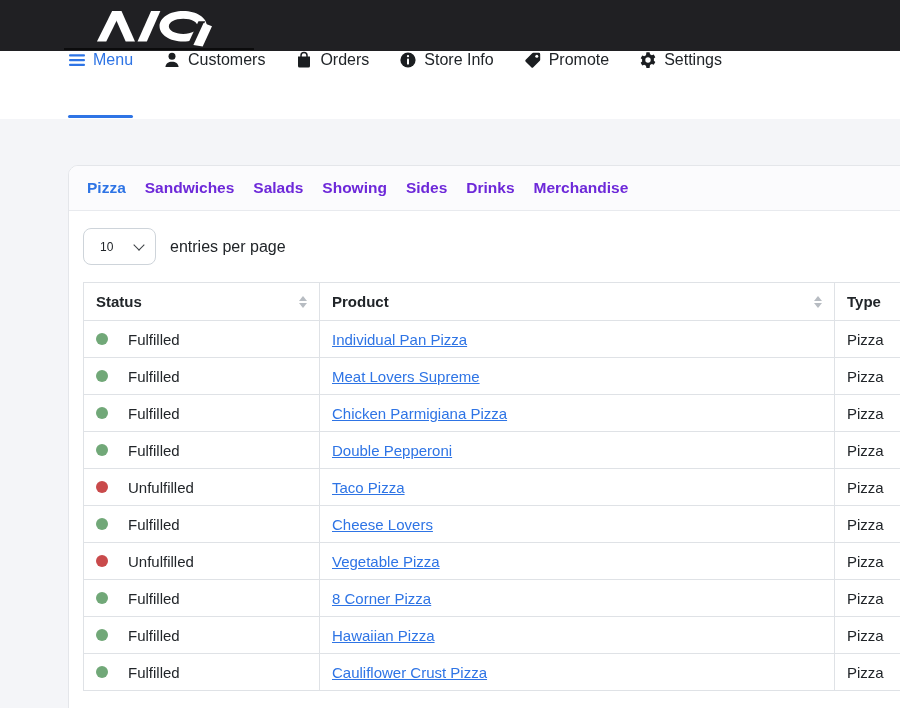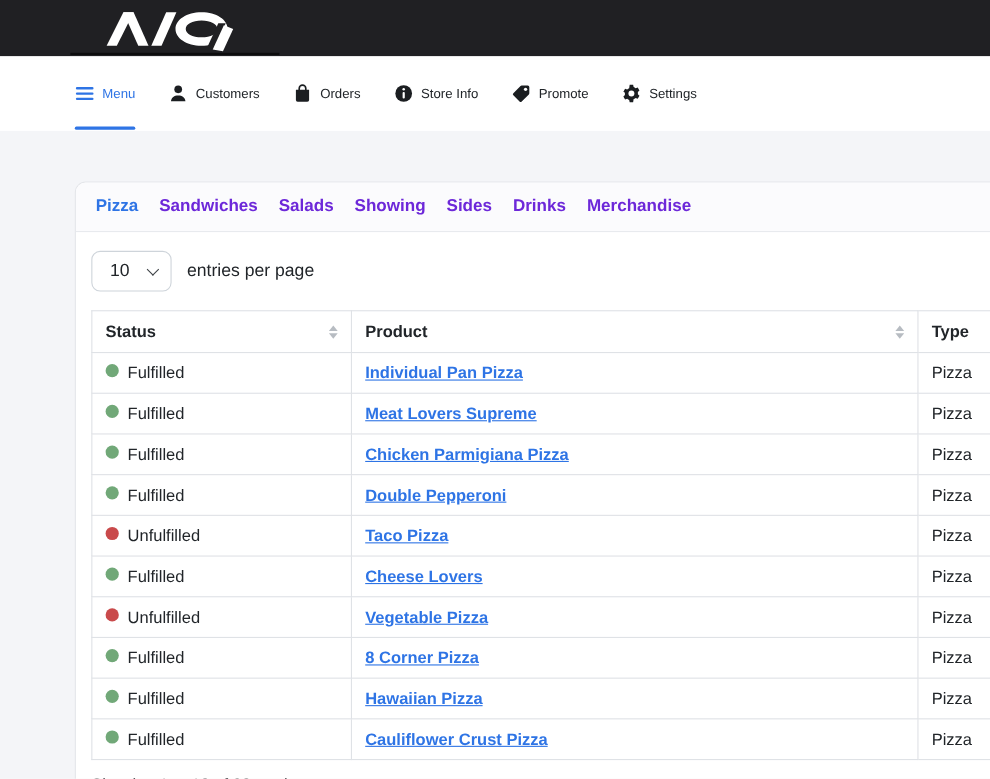--- a/index.html
+++ b/index.html
@@ -8,22 +8,22 @@
 
   
   .topbar { position: relative; height: 51px; background: #202023; }
   .logo-wrap { position: absolute; left: 64px; top: 6px; width: 192px; height: 45px; }
   .logo-underline { position: absolute; left: 0; bottom: 1px; width: 190px; height: 2px;
     background: #0c0c0d; }
 
   
   .navbar { height: 68px; background: #ffffff; display: flex; align-items: center;
     padding-left: 68px; gap: 30px; }
-  .nav-item { position: relative; display: flex; align-items: center; gap: 7px;
-    height: 68px; font-size: 12px; color: #212529; text-decoration: none; cursor: pointer; }
+  .nav-item { position: relative; display: flex; gap: 7px;
+    height: 68px; font-size: 16px; color: #212529; text-decoration: none; cursor: pointer; }
   .nav-item .nav-icon { display: inline-flex; width: 18px; height: 18px; }
   .nav-item .nav-icon svg { width: 18px; height: 18px; fill: #1b1e21; }
   .nav-item.active { color: #2e74e5; }
   .nav-item.active .nav-icon svg { fill: #2e74e5; }
   .nav-underline { position: absolute; left: 0; right: 0; bottom: 1px; height: 3px;
     border-radius: 3px; background: #2e74e5; }
 
   
   .main { padding: 46px 0 0 68px; }
   .card { width: 880px; background: #ffffff; border: 1px solid #e4e6ea;
@@ -31,42 +31,42 @@
   .card-header { background: #fbfbfd; border-bottom: 1px solid #e8eaee;
     padding: 13px 18px; display: flex; gap: 19px; }
   .tab { font-size: 15.5px; font-weight: 700; color: #6d28d9; cursor: pointer; }
   .tab.active { color: #2e74e5; }
   .card-body { padding: 15px 14px; }
 
   
   .entries-row { display: flex; align-items: center; margin: 2px 0 0 0; }
   .select-wrap { position: relative; width: 73px; height: 37px; }
   .select-wrap select { width: 100%; height: 100%; appearance: none; -webkit-appearance: none;
-    border: 1px solid #ced4da; border-radius: 8px; background: #ffffff; font-size: 16px;
+    border: 1px solid #ced4da; border-radius: 8px; background: #ffffff; font-size: 12px;
     color: #212529; padding: 0 0 0 16px; font-family: "Liberation Sans", sans-serif; cursor: pointer; }
   .select-chevron { position: absolute; right: 13px; top: 13px; width: 8px; height: 8px;
     border-right: 1.7px solid #3c4045; border-bottom: 1.7px solid #3c4045;
     transform: rotate(45deg); pointer-events: none; }
   .entries-label { margin-left: 14px; font-size: 16px; color: #212529; }
 
   
   table { border-collapse: collapse; margin-top: 17px; table-layout: fixed; width: 971px; }
   th, td { border: 1px solid #dfe2e6; font-size: 15px; text-align: left;
     padding: 0 12px; height: 37px; vertical-align: middle; white-space: nowrap; overflow: hidden; }
   th { font-weight: 700; height: 38px; }
   .th-inner { display: flex; align-items: center; width: 100%; }
   .sort { display: inline-flex; flex-direction: column; gap: 2px; margin-left: auto; cursor: pointer; }
   .sort i { display: block; width: 0; height: 0; border-left: 4px solid transparent;
     border-right: 4px solid transparent; }
   .sort .up { border-bottom: 5px solid #b7bcc2; }
   .sort .down { border-top: 5px solid #b7bcc2; }
   .col-status { width: 236px; } .col-product { width: 515px; } .col-type { width: 220px; }
-  .status-cell { display: flex; gap: 8px; }
+  .status-cell { display: flex; align-items: center; gap: 20px; }
   .dot { width: 12px; height: 12px; border-radius: 50%; flex: 0 0 auto; }
-  td a { color: #2e74e5; text-decoration: underline; cursor: pointer; font-weight: bold; }
+  td a { color: #2e74e5; text-decoration: underline; cursor: pointer; }
 
   .table-summary { margin-top: 14px; font-size: 15px; color: #212529; }
 </style>
 </head>
 <body>
 
 <header class="topbar">
   <div class="logo-wrap">
     <svg viewBox="0 0 150 52" width="186" height="44" aria-hidden="true">
       <g fill="#ffffff">

